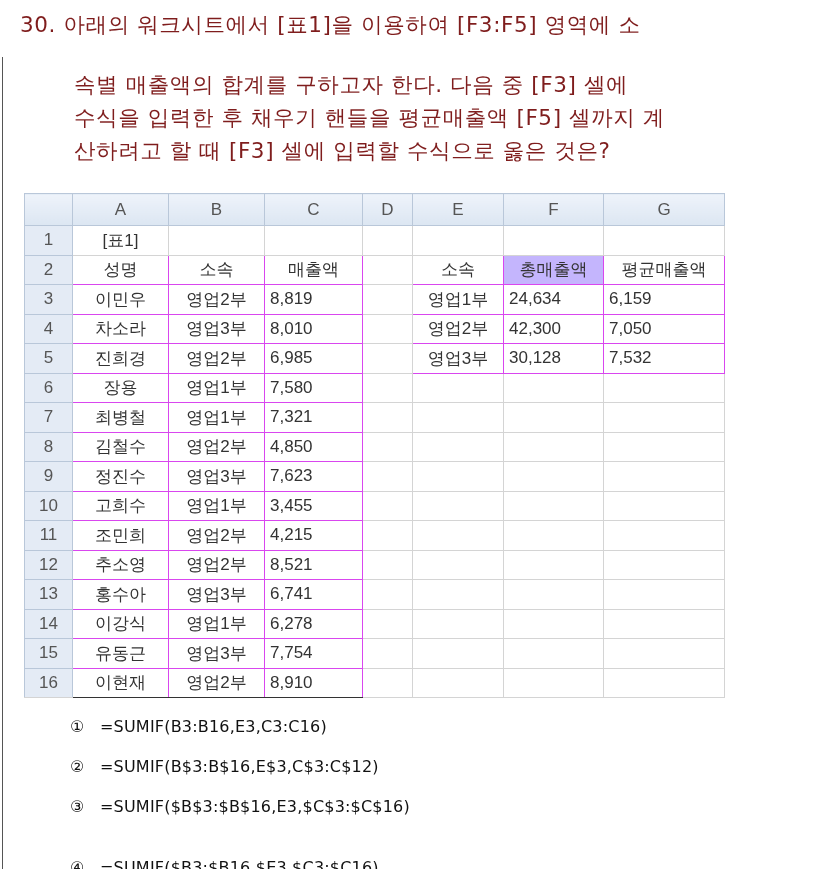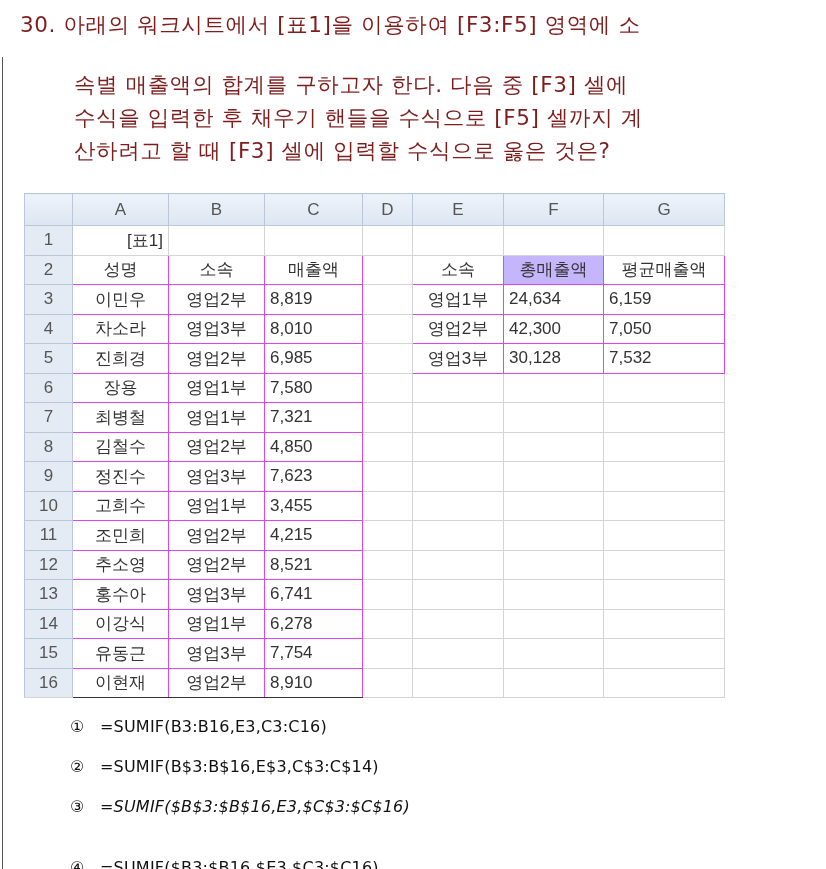--- a/index.html
+++ b/index.html
@@ -14,38 +14,38 @@
 
   .sheet { position: absolute; left: 24px; top: 193px; border-collapse: collapse; table-layout: fixed;
            font-family: "Liberation Sans", "DejaVu Sans", sans-serif; font-size: 17px; color: #333; }
   .sheet td { height: 28.5px; padding: 0 5px; border: 1px solid #d4d4d4; white-space: nowrap; overflow: hidden; }
   .sheet tr.colhdr td { height: 31px; background: linear-gradient(#eef3fa, #dce6f2); color: #555; text-align: center;
                          border-color: #b9c7d9; font-size: 17px; }
   .sheet td.corner { background: linear-gradient(135deg, #dce6f2 60%, #9fb6d3 60%); }
   .sheet td.rownum { background: #e4ebf5; color: #555; text-align: center; border-color: #b9c7d9; }
   .sheet td.c { text-align: center; }
   .sheet td.r { padding-right: 8px; margin-left: 21px; }
-  .sheet td.l { text-align: right; }
+  .sheet td.l { text-align: center; }
   .sheet td.b { border: 1px solid #d946ef; }
   .sheet td.hl { background: #c4b5fd; }
   .sheet tr.last td { border-bottom-color: #d4d4d4; }
 
   .opt { position: absolute; left: 70px; white-space: nowrap; font-size: 16px; color: #111;
          font-family: "DejaVu Sans", sans-serif; letter-spacing: 0.2px; }
   .opt .num { display: inline-block; width: 30px; }
-  .o1 { top: 717px; } .o2 { top: 757px; } .o3 { top: 797px; font-style: italic; } .o4 { top: 858px; }
+  .o1 { top: 717px; } .o2 { top: 757px; } .o3 { top: 797px; } .o4 { top: 858px; }
 </style>
 </head>
 <body>
 
 <div class="left-rule"></div>
 
 <div class="q-line q1">30. 아래의 워크시트에서 [표1]을 이용하여 [F3:F5] 영역에 소</div>
 <div class="q-line q2">속별 매출액의 합계를 구하고자 한다. 다음 중 [F3] 셀에</div>
-<div class="q-line q3">수식을 입력한 후 채우기 핸들을 수식으로 [F5] 셀까지 계</div>
+<div class="q-line q3">수식을 입력한 후 채우기 핸들을 평균매출액 [F5] 셀까지 계</div>
 <div class="q-line q4">산하려고 할 때 [F3] 셀에 입력할 수식으로 옳은 것은?</div>
 
 <table class="sheet">
   <colgroup>
     <col style="width:48px">
       <col style="width:96px">
       <col style="width:96px">
       <col style="width:98px">
     <col style="width:50px">
       <col style="width:91px">
@@ -223,20 +223,20 @@
         <td></td>
         <td></td>
   </tr>
 </tbody>
   </table>
 
 <div class="opt o1">
   <span class="num">①</span><span>=SUMIF(B3:B16,E3,C3:C16)</span>
 </div>
 <div class="opt o2">
-  <span class="num">②</span><span>=SUMIF(B$3:B$16,E$3,C$3:C$14)</span>
+  <span class="num">②</span><span>=SUMIF(B$3:B$16,E$3,C$3:C$12)</span>
 </div>
 <div class="opt o3">
   <span class="num">③</span><span>=SUMIF($B$3:$B$16,E3,$C$3:$C$16)</span>
 </div>
 <div class="opt o4">
   <span class="num">④</span><span>=SUMIF($B3:$B16,$E3,$C3:$C16)</span>
 </div>
 
 </body></html>

